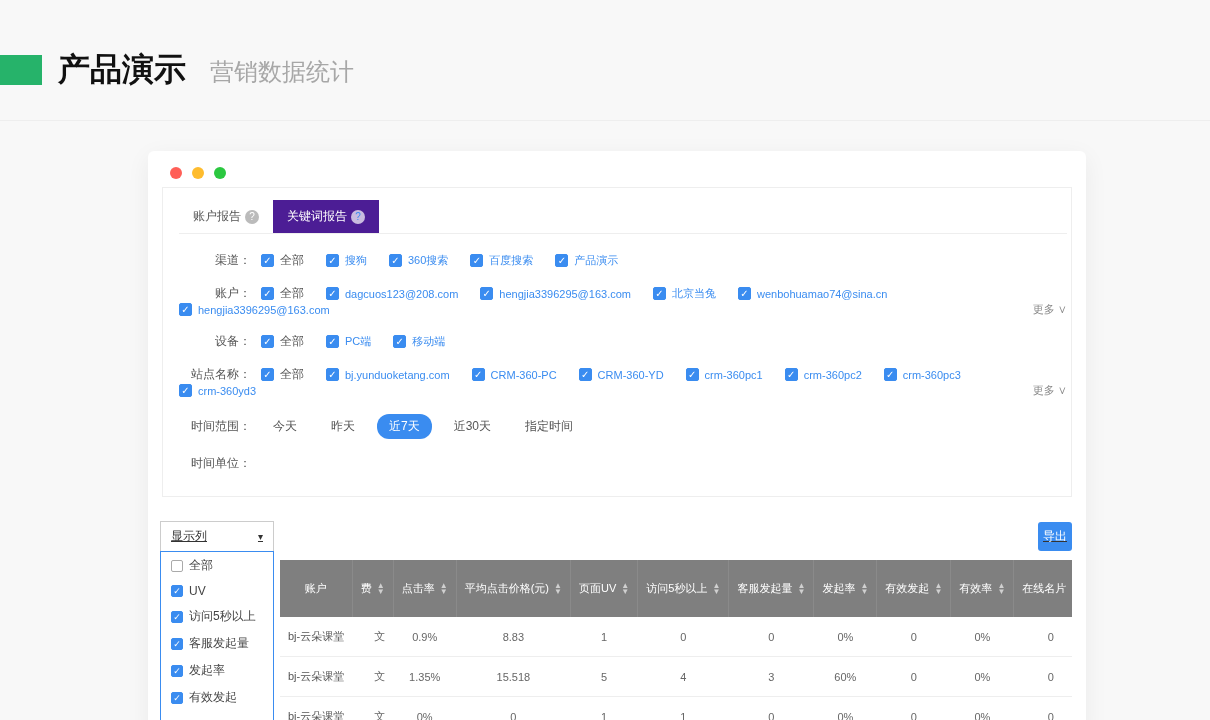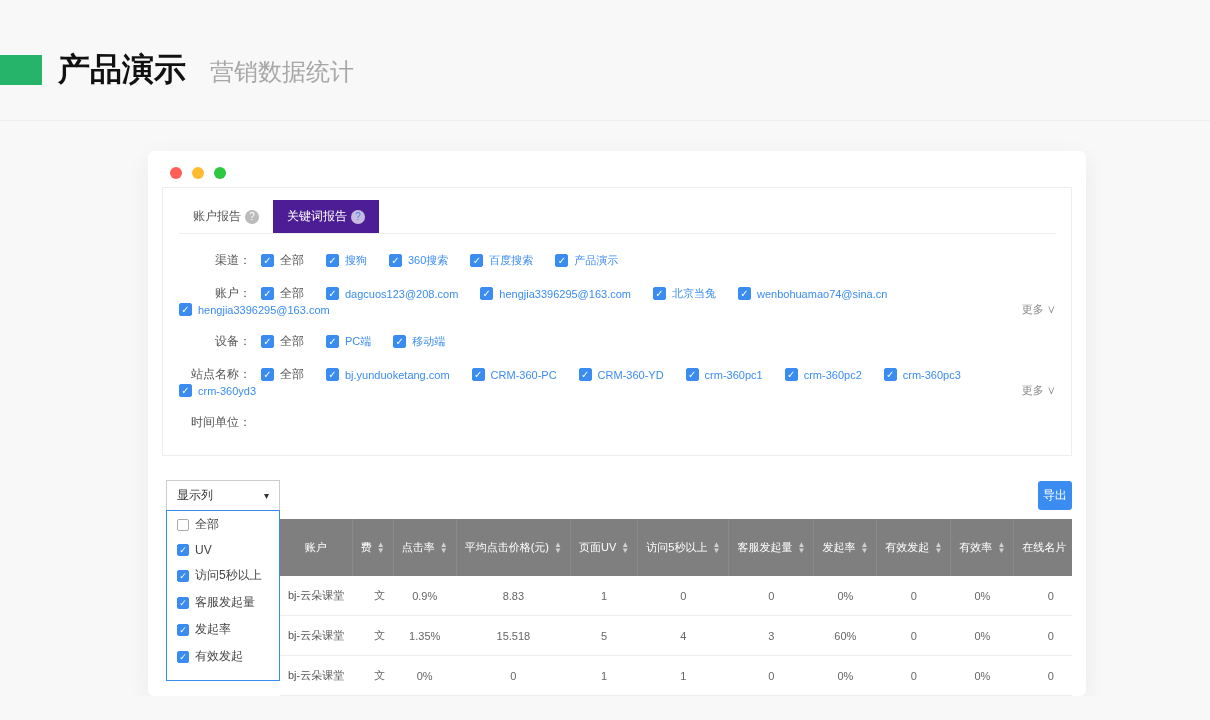--- a/index.html
+++ b/index.html
@@ -5,36 +5,36 @@
   * { box-sizing: border-box; margin: 0; padding: 0; }
   body { font-family: -apple-system, "PingFang SC", "Microsoft YaHei", sans-serif; background: #f8f8f8; color: #333; }
   .page-header { display: flex; align-items: baseline; padding: 48px 0 28px 0; border-bottom: 1px solid #eee; }
   .green-bar { width: 42px; height: 30px; background: #26b36a; margin-right: 16px; align-self: center; flex-shrink: 0; }
   .page-title { font-size: 32px; font-weight: 700; color: #111; margin-right: 24px; }
   .page-subtitle { font-size: 24px; color: #a7a7a7; }
   .frame { margin: 30px 0 0 148px; width: 938px; background: #fff; box-shadow: 0 6px 24px rgba(0,0,0,0.06); border-radius: 6px; overflow: hidden; }
   .traffic { padding: 16px 0 8px 22px; display: flex; gap: 10px; }
   .tl { width: 12px; height: 12px; border-radius: 50%; }
   .tl.red { background: #ff5f57; } .tl.yel { background: #febc2e; } .tl.grn { background: #2bc840; }
-  .panel { margin: 0 14px 0 14px; border: 1px solid #eee; padding: 12px 15px 16px 16px; font-size: 12px; }
+  .panel { margin: 0 14px 0 14px; border: 1px solid #eee; padding: 12px 4px 16px 16px; font-size: 12px; }
   .tabs { display: flex; border-bottom: 1px solid #eee; margin-bottom: 10px; }
   .tab { padding: 8px 14px; color: #555; display: flex; align-items: center; gap: 4px; cursor: pointer; }
   .tab .q { display:inline-flex; width:14px; height:14px; border-radius:50%; background:#bbb; color:#fff; font-size:10px; align-items:center; justify-content:center; }
   .tab.active { background: #4c1d95; color: #fff; }
   .tab.active .q { background: rgba(255,255,255,0.7); color:#3a8cf0; }
   .filter-row { display: flex; align-items: center; padding: 8px 0; flex-wrap: wrap; }
   .filter-label { width: 72px; text-align: right; color: #555; margin-right: 10px; }
   .chk { display: inline-flex; align-items: center; margin-right: 22px; color: #555; cursor: pointer; }
   .chk .box { width: 13px; height: 13px; border: 1px solid #3a8cf0; background: #3a8cf0; color: #fff; font-size: 10px; display:inline-flex; align-items:center; justify-content:center; border-radius:2px; margin-right:6px; }
   .chk a, .chk span.lbl { color: #3a8cf0; font-size: 11px; }
   .chk.plain span.lbl { color: #555; font-size: 12px; }
   .more { margin-left: auto; color: #888; font-size: 11px; }
   .time-opts span { display:inline-block; padding: 4px 12px; margin-right: 10px; color:#555; font-size:12px; cursor:pointer; }
   .time-opts span.pill { background:#3a8cf0; color:#fff; border-radius: 12px; }
-  .toolbar { margin: 24px 14px 8px 18px; display:flex; align-items:center; position: relative; font-size:12px; }
+  .toolbar { margin: 24px 14px 8px 12px; display:flex; align-items:center; position: relative; font-size:12px;text-decoration:underline; }
   .select-box { width: 114px; border: 1px solid #ccc; padding: 6px 10px; display:flex; justify-content:space-between; align-items:center; cursor:pointer; background:#fff; }
   .select-box::after { content:"▾"; color:#333; font-size:10px; }
   .dropdown { position:absolute; top: 30px; left:0; width: 114px; background:#fff; border:1px solid #3a8cf0; z-index: 5; max-height: 240px; overflow:hidden; }
   .dropdown div { padding: 5px 10px; display:flex; align-items:center; color:#444; }
   .dropdown .dbox { width:12px; height:12px; border:1px solid #3a8cf0; background:#3a8cf0; color:#fff; font-size:9px; display:inline-flex; align-items:center; justify-content:center; border-radius:2px; margin-right:6px; }
   .dropdown .dbox.empty { background:#fff; color:#fff; border-color:#aaa; }
   .export-btn { margin-left:auto; background:#3a8cf0; color:#fff; padding:6px 5px; border-radius:3px; font-size:12px; cursor:pointer; }
   .table-wrap { margin: 0 14px 0 14px; overflow-x:auto; font-size:11px; position: relative; }
   table { border-collapse: collapse; width: auto; }
   th { background:#7f7f7f; color:#fff; font-weight: 400; padding: 21px 8px; border-right: 1px solid #8a8a8a; white-space: nowrap; position: relative; }
@@ -167,20 +167,24 @@
             <span class="box">✓</span>
             <span class="lbl">crm-360pc3</span>
           </div>
           <div class="chk">
             <span class="box">✓</span>
             <span class="lbl">crm-360yd3</span>
           </div>
           <div class="more">更多 ∨</div>
         </div>
         <div class="filter-row">
+          <div class="filter-label">时间范围：</div>
+          <div class="time-opts"><span>今天</span><span>昨天</span><span class="pill">近7天</span><span>近30天</span><span>指定时间</span></div>
+        </div>
+        <div class="filter-row">
           <div class="filter-label">时间单位：</div>
         </div>
       </div>
   </div>
 
   <div class="toolbar">
     <div class="select-box">
       <span>显示列</span>
     </div>
     <div class="dropdown" id="dropdown">

